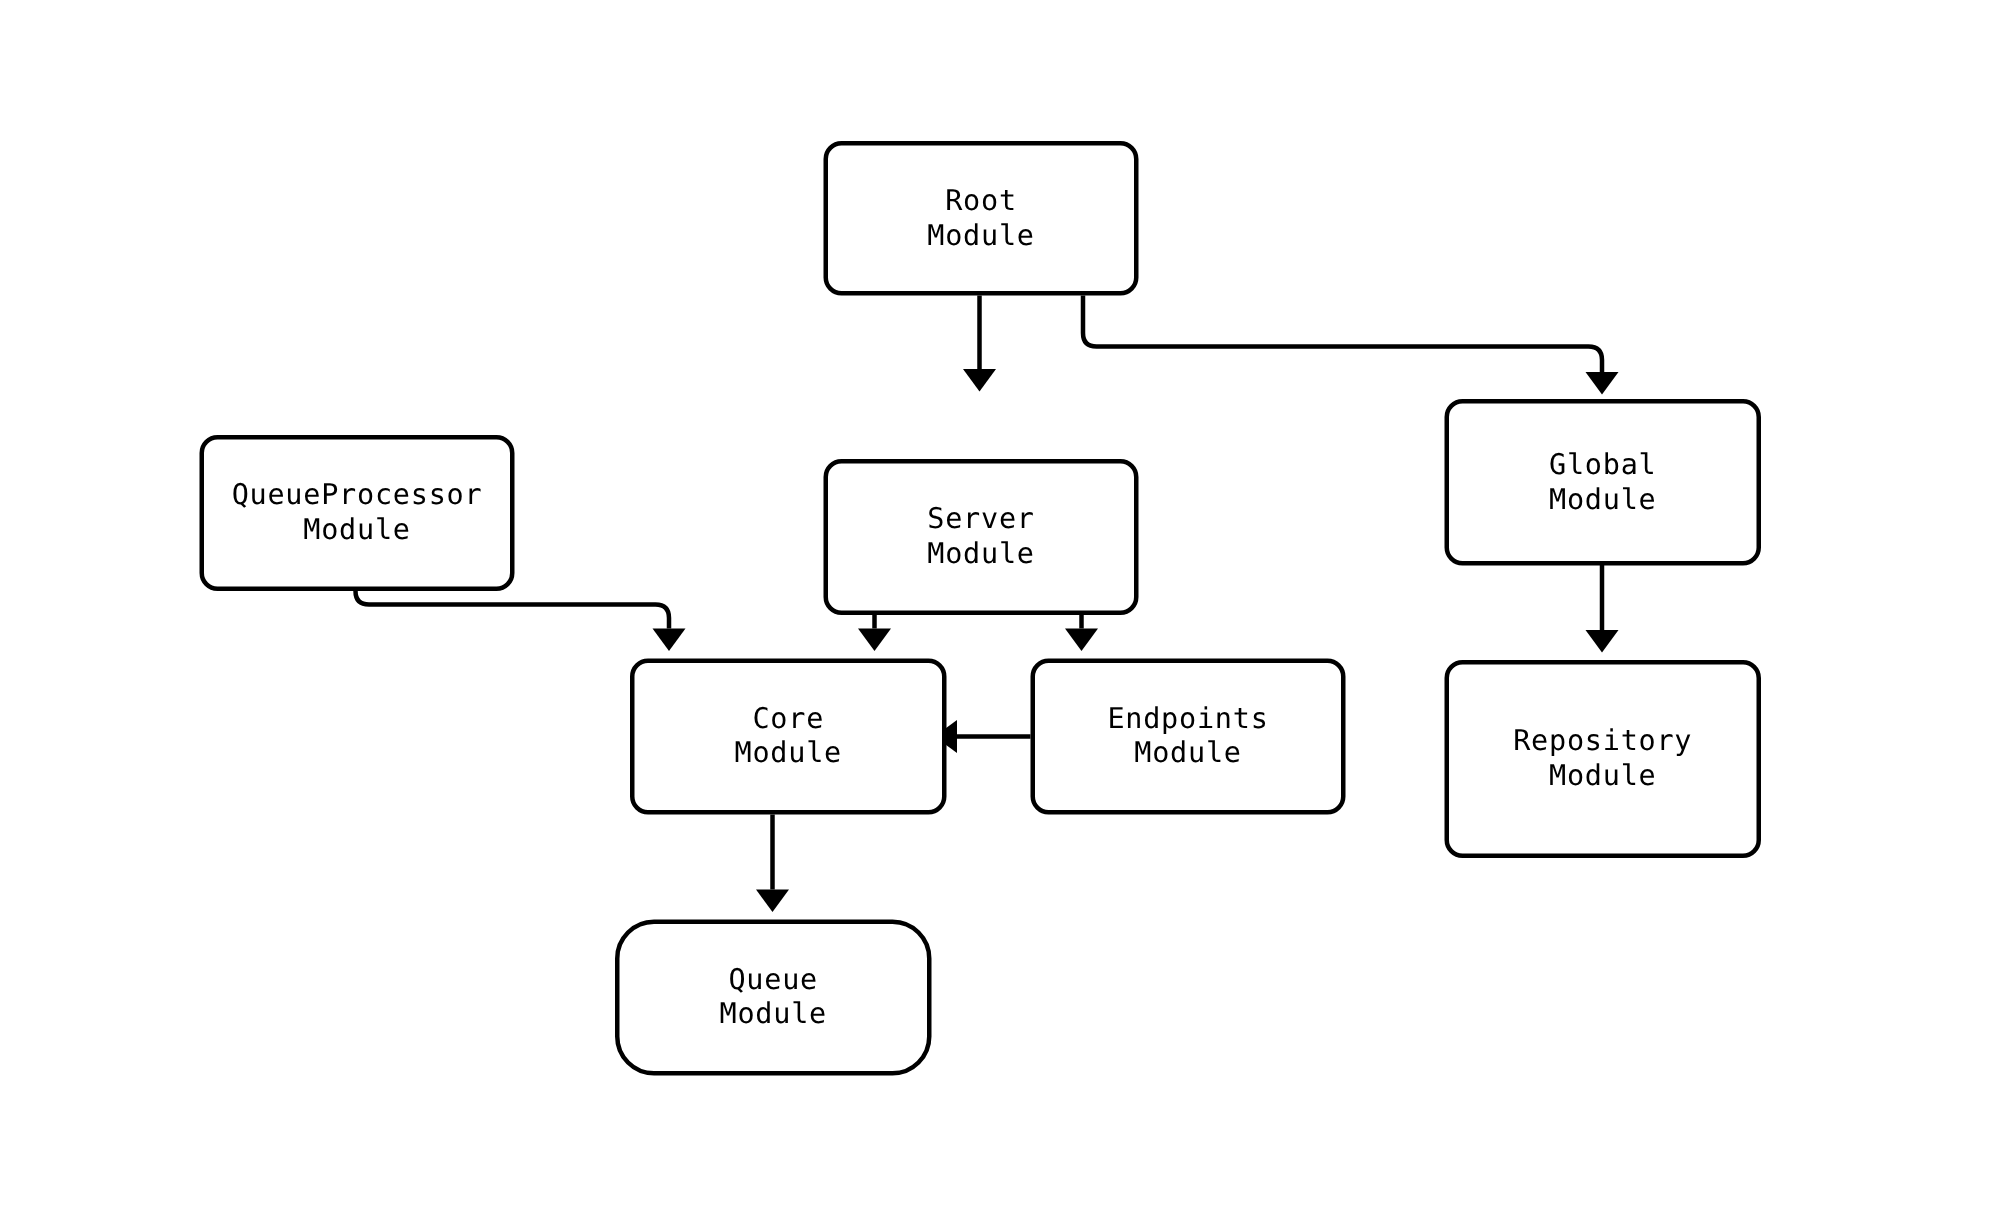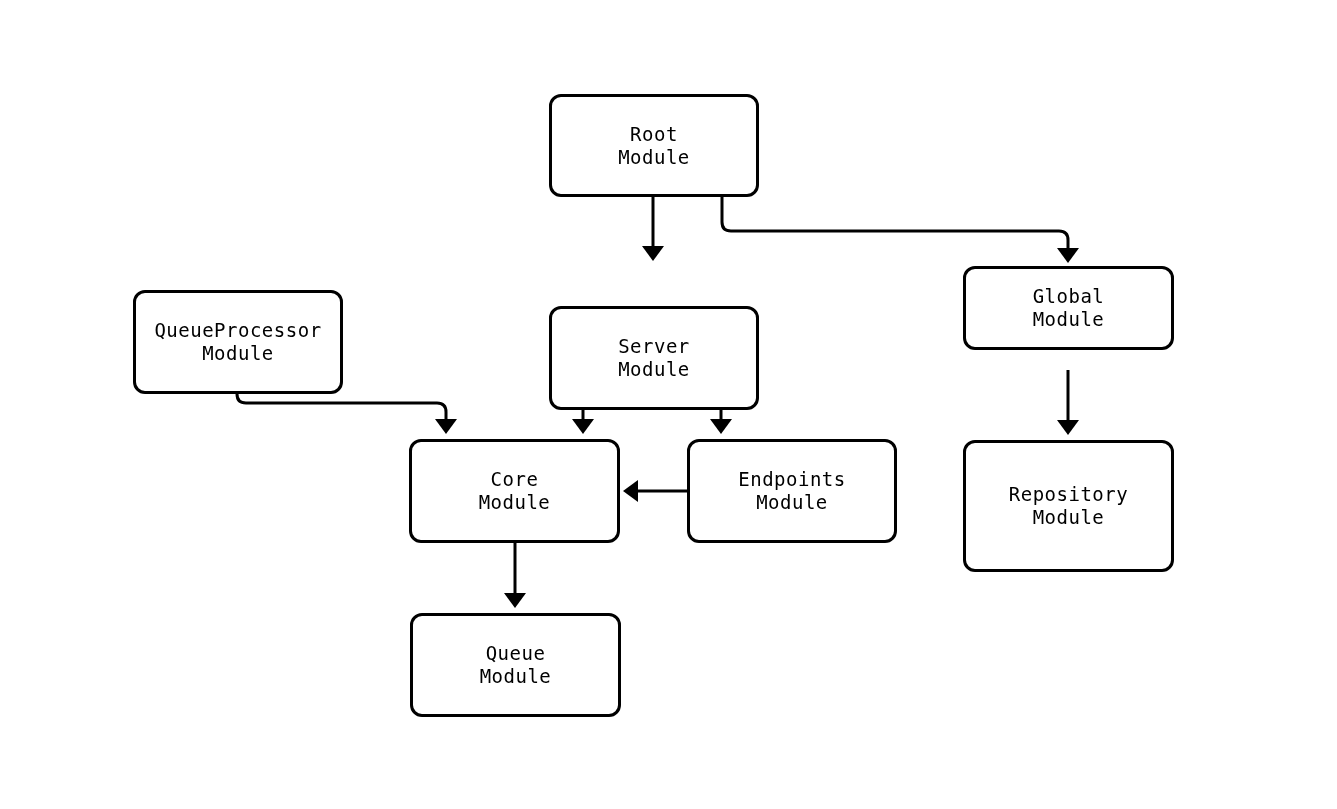--- a/index.html
+++ b/index.html
@@ -111,38 +111,38 @@
   <div class="node" style="left:133px; top:266px; width:210px; height:104px;margin-top:24px;">
     <div class="node-line">QueueProcessor</div>
     <div class="node-line">Module</div>
   </div>
 
   <div class="node" style="left:549px; top:266px; width:210px; height:104px;margin-top:40px;">
     <div class="node-line">Server</div>
     <div class="node-line">Module</div>
   </div>
 
-  <div class="node" style="left:963px; top:266px; width:211px; height:84px;">
+  <div class="node" style="left:963px; top:266px; width:211px; height:111px;">
     <div class="node-line">Global</div>
     <div class="node-line">Module</div>
   </div>
 
-  <div class="node" style="left:409px; top:439px; width:211px; height:104px;">
+  <div class="node" style="left:420px; top:439px; width:211px; height:104px;">
     <div class="node-line">Core</div>
     <div class="node-line">Module</div>
   </div>
 
   <div class="node" style="left:687px; top:439px; width:210px; height:104px;">
     <div class="node-line">Endpoints</div>
     <div class="node-line">Module</div>
   </div>
 
   <div class="node" style="left:963px; top:440px; width:211px; height:132px;">
     <div class="node-line">Repository</div>
     <div class="node-line">Module</div>
   </div>
 
-  <div class="node" style="left:410px; top:613px; width:211px; height:104px;">
+  <div class="node" style="left:410px; top:613px; width:211px; height:104px;border-radius:26px;">
     <div class="node-line">Queue</div>
     <div class="node-line">Module</div>
   </div>
 
 </div>
 
 </body></html>

